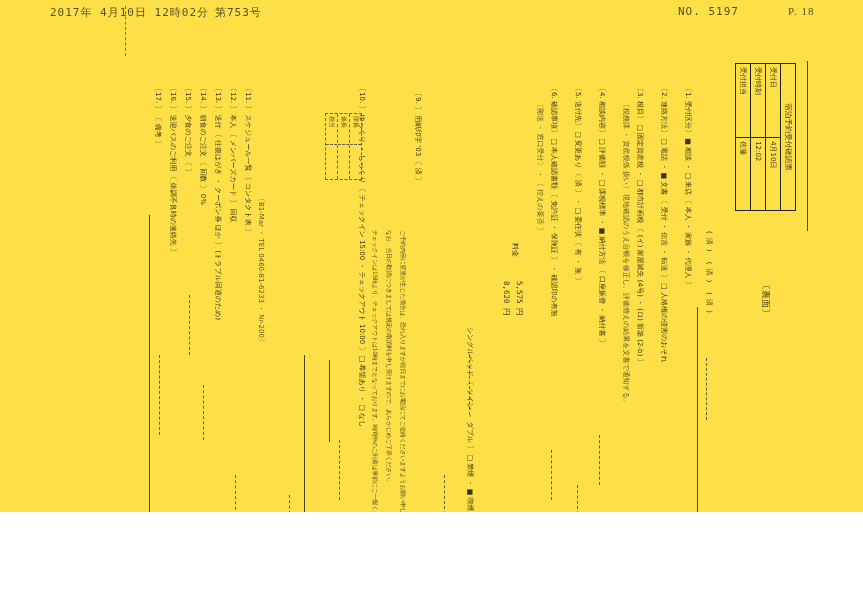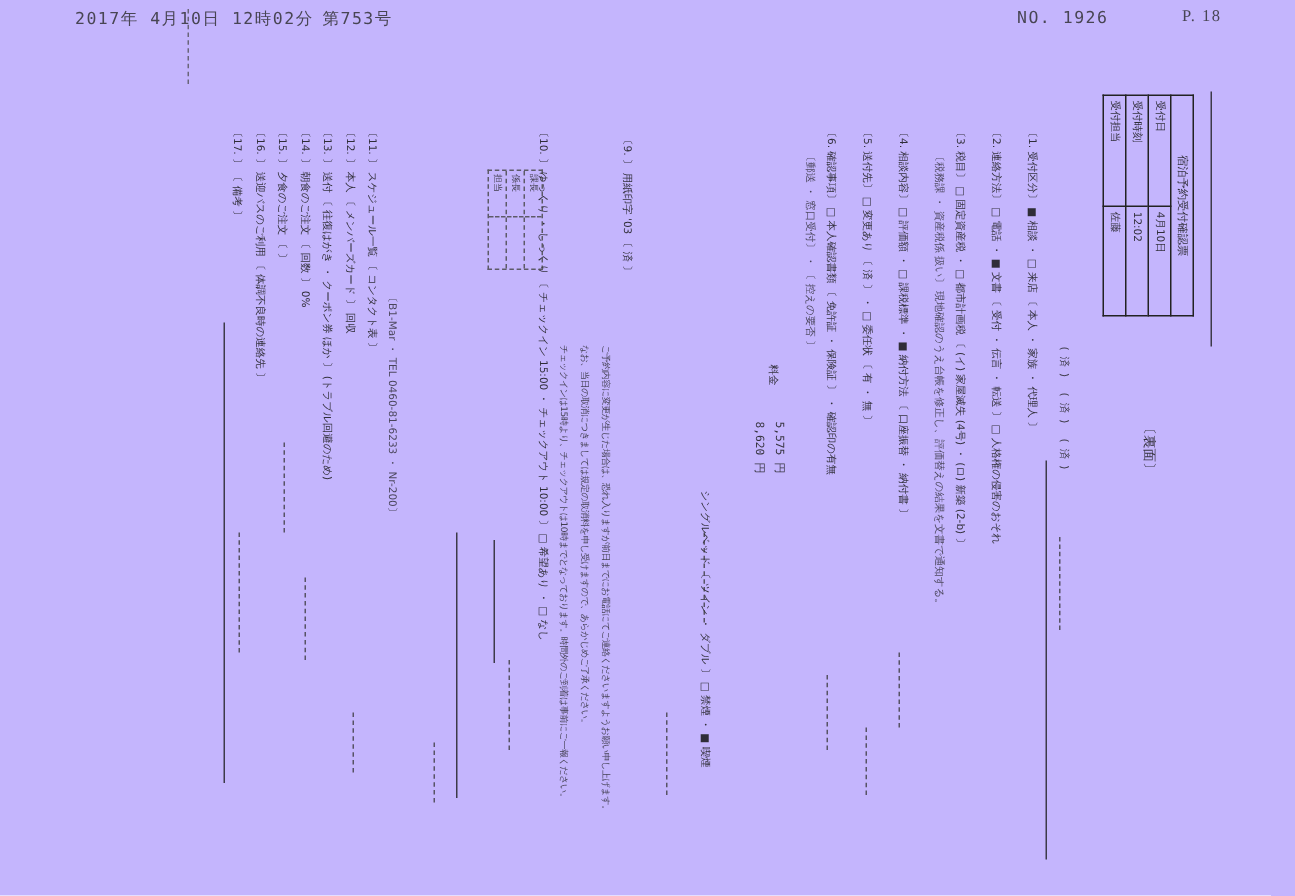--- a/index.html
+++ b/index.html
@@ -1,16 +1,16 @@
 <!DOCTYPE html>
 <html><head>
 <meta charset="utf-8">
 <style>
   html,body{margin:0;padding:0;background:#ffffff;}
-  #canvas{position:relative;width:863px;height:597px;background:#c4b5fd;overflow:hidden;
+  #canvas{position:relative;width:863px;height:512px;background:#fde047;overflow:hidden;
           font-family:"DejaVu Sans",sans-serif;color:#1b1b1b;}
   .faxhdr{position:absolute;font-family:"DejaVu Sans Mono",monospace;font-size:11px;
           color:#2a2a2a;opacity:.8;letter-spacing:1px;white-space:pre;}
   .tickline{position:absolute;border-left:1px dashed #444;opacity:.7;}
   
   #page{position:absolute;left:810px;top:55px;width:520px;height:750px;
         transform:rotate(90deg);transform-origin:0 0;}
   .ln{position:absolute;font-size:7px;line-height:9px;white-space:nowrap;color:#161616;opacity:.85;}
   .dense{font-size:6px;letter-spacing:-0.3px;opacity:.75;}
   .sub{opacity:.7;}
@@ -28,21 +28,21 @@
   .stampgrid .lab{width:26px;font-size:6px;padding:1px 2px;border-right:1px dashed #444;}
   .stampgrid .cell{width:34px;height:11px;}
   .amount{position:absolute;font-size:7.5px;font-family:"DejaVu Sans Mono",monospace;opacity:.85;}
 </style>
 </head>
 <body>
 <div id="canvas">
 
   <div class="faxhdr" style="left:50px;top:5px;">2017年 4月10日 12時02分</div>
   <div class="faxhdr" style="left:215px;top:5px;">第753号</div>
-  <div class="faxhdr" style="left:678px;top:5px;">NO. 1926</div>
+  <div class="faxhdr" style="left:678px;top:5px;">NO. 5197</div>
   <div class="faxhdr" style="left:788px;top:5px;font-family:Liberation Serif, serif;">P. 18</div>
   <div class="tickline" style="left:125px;top:6px;height:50px;"></div>
 
   <div id="page">
 
     <div class="rule" style="left:6px;top:2px;width:170px;"></div>
 
     <table class="hdrbox">
       <tbody>
           <tr>

